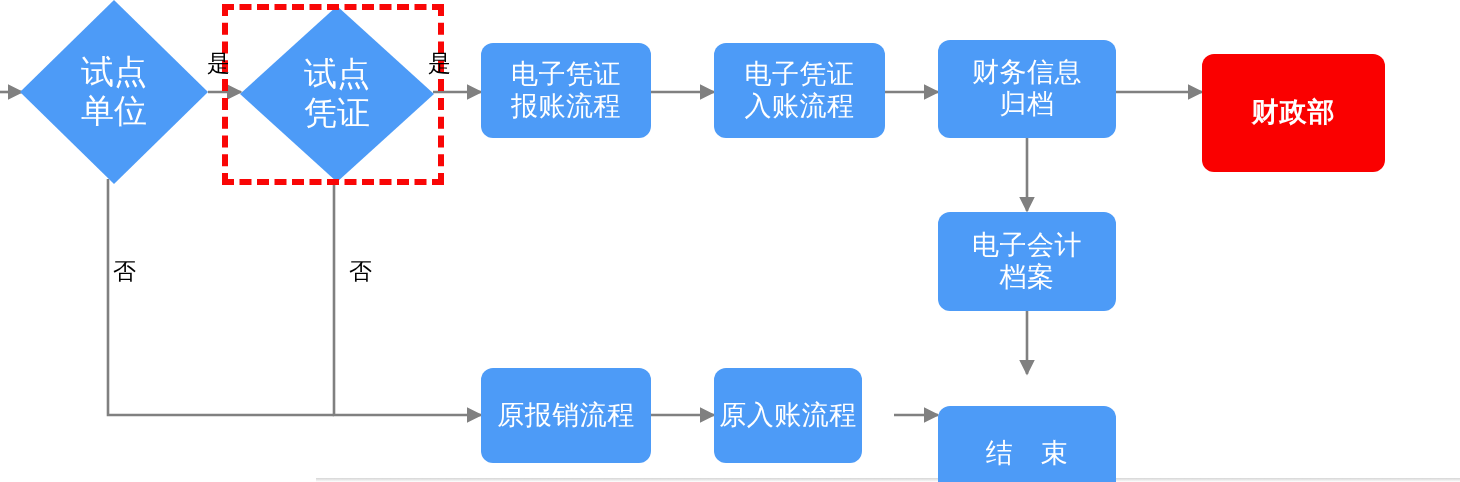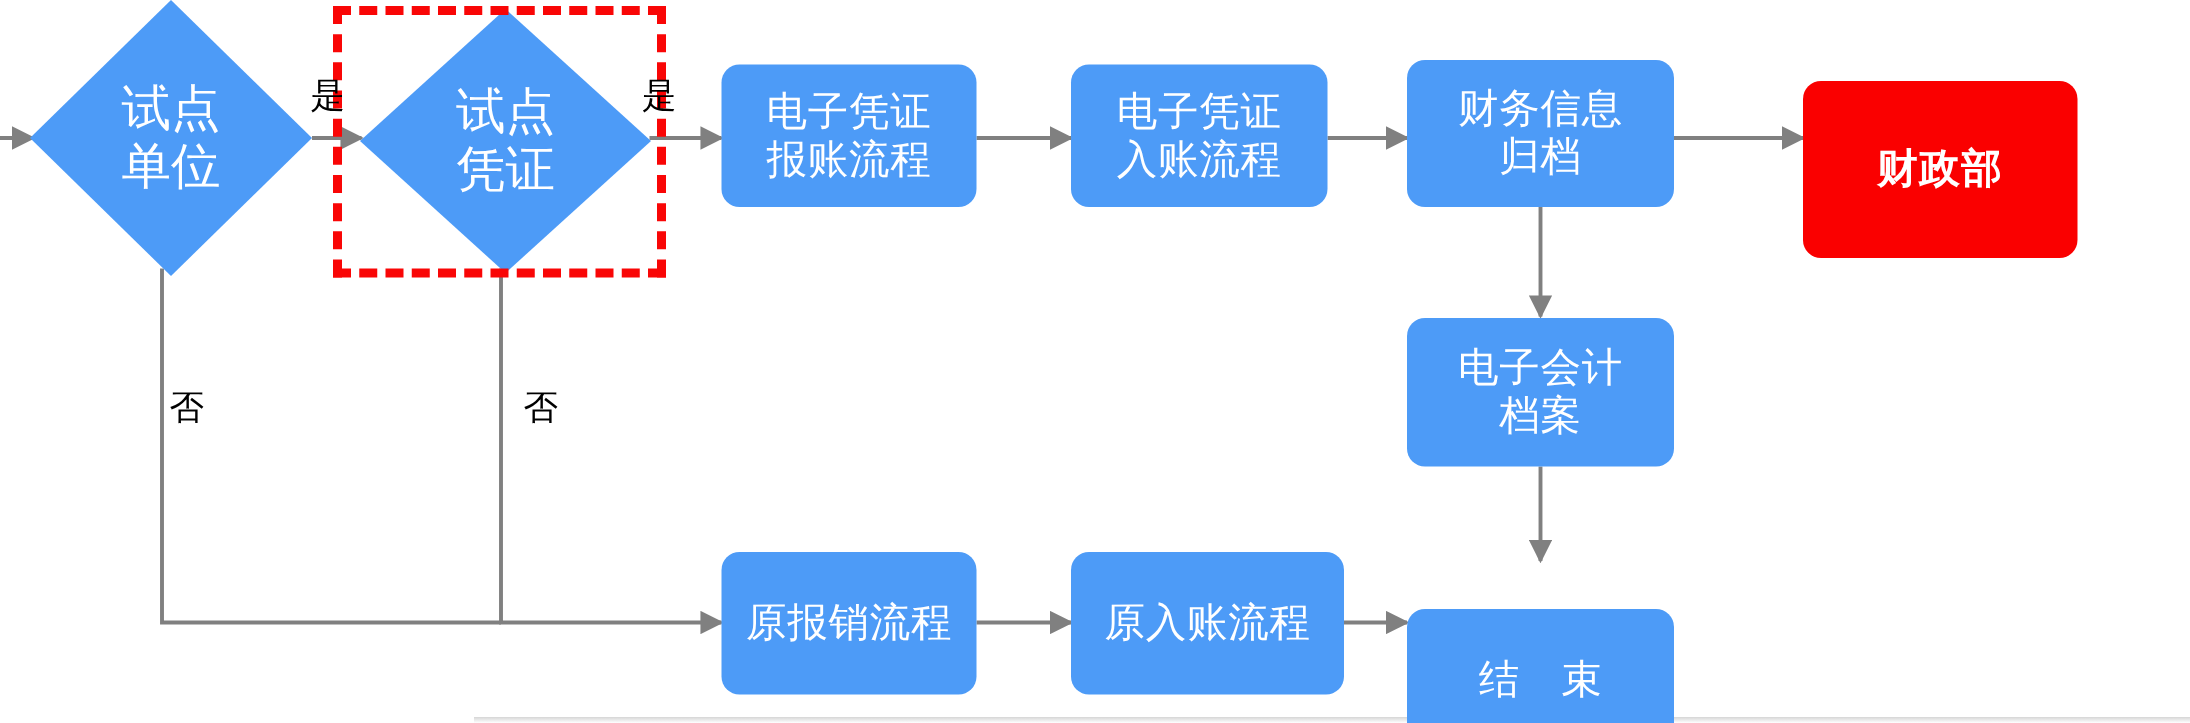--- a/index.html
+++ b/index.html
@@ -155,21 +155,21 @@
   <div class="node rect" style="left:938px; top:40px; width:178px; height:98px;">财务信息
 归档</div>
 
   <div class="node rect-red" style="left:1202px; top:38px; width:183px; height:118px;margin-top:16px;">财政部</div>
 
   <div class="node rect" style="left:938px; top:212px; width:178px; height:99px;">电子会计
 档案</div>
 
   <div class="node rect" style="left:481px; top:368px; width:170px; height:95px;">原报销流程</div>
 
-  <div class="node rect" style="left:714px; top:368px; width:182px; height:95px;">原入账流程</div>
+  <div class="node rect" style="left:714px; top:368px; width:148px; height:95px;">原入账流程</div>
 
   <div class="node rect" style="left:938px; top:370px; width:178px; height:95px;margin-top:36px;">结　束</div>
 
   <div class="dashed-box" style="left:222px; top:4px; width:222px; height:181px;"></div>
 
   <div class="edge-label" style="left:207px; top:52px;">是</div>
   <div class="edge-label" style="left:428px; top:52px;">是</div>
   <div class="edge-label" style="left:113px; top:260px;">否</div>
   <div class="edge-label" style="left:349px; top:260px;">否</div>
 

